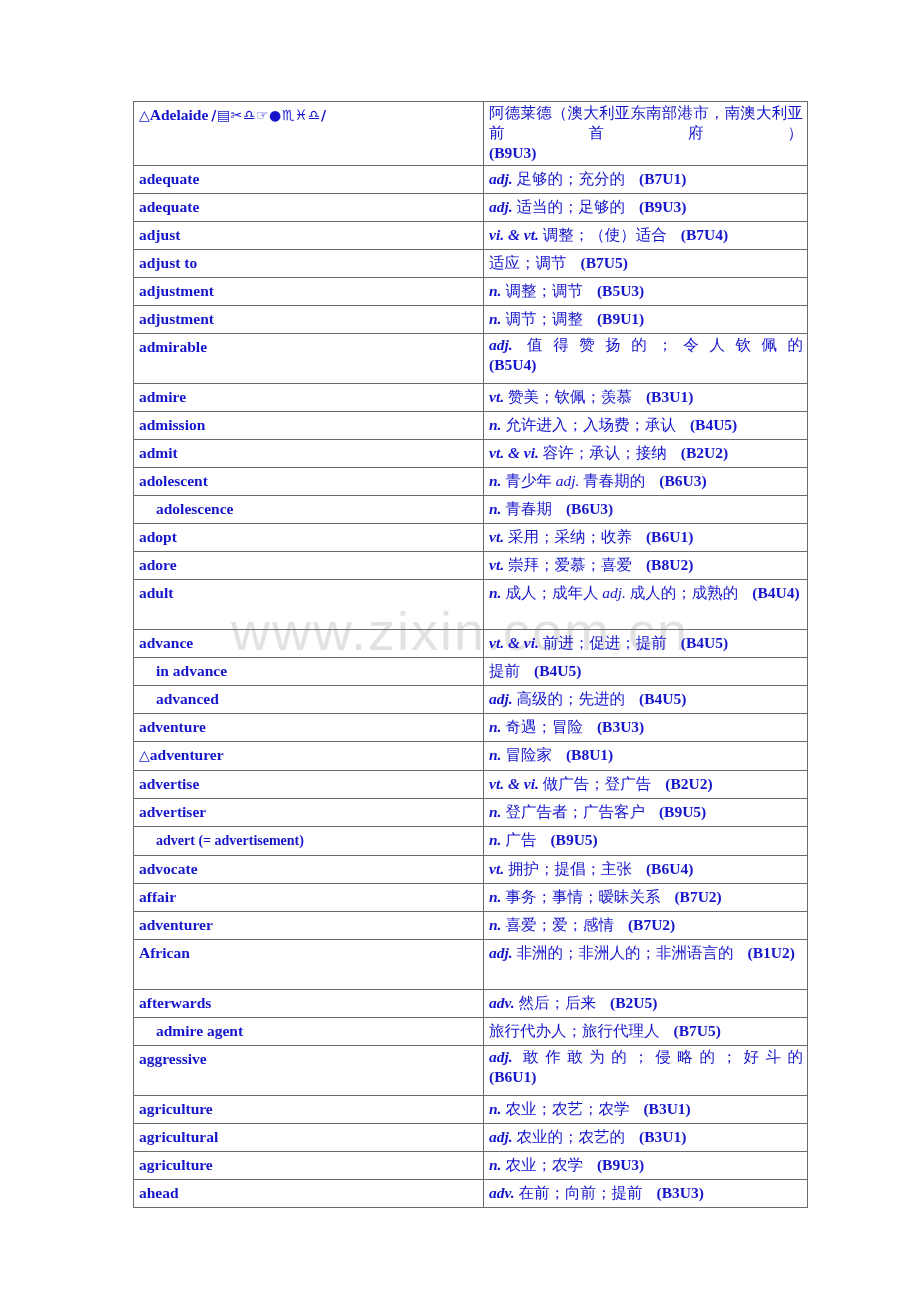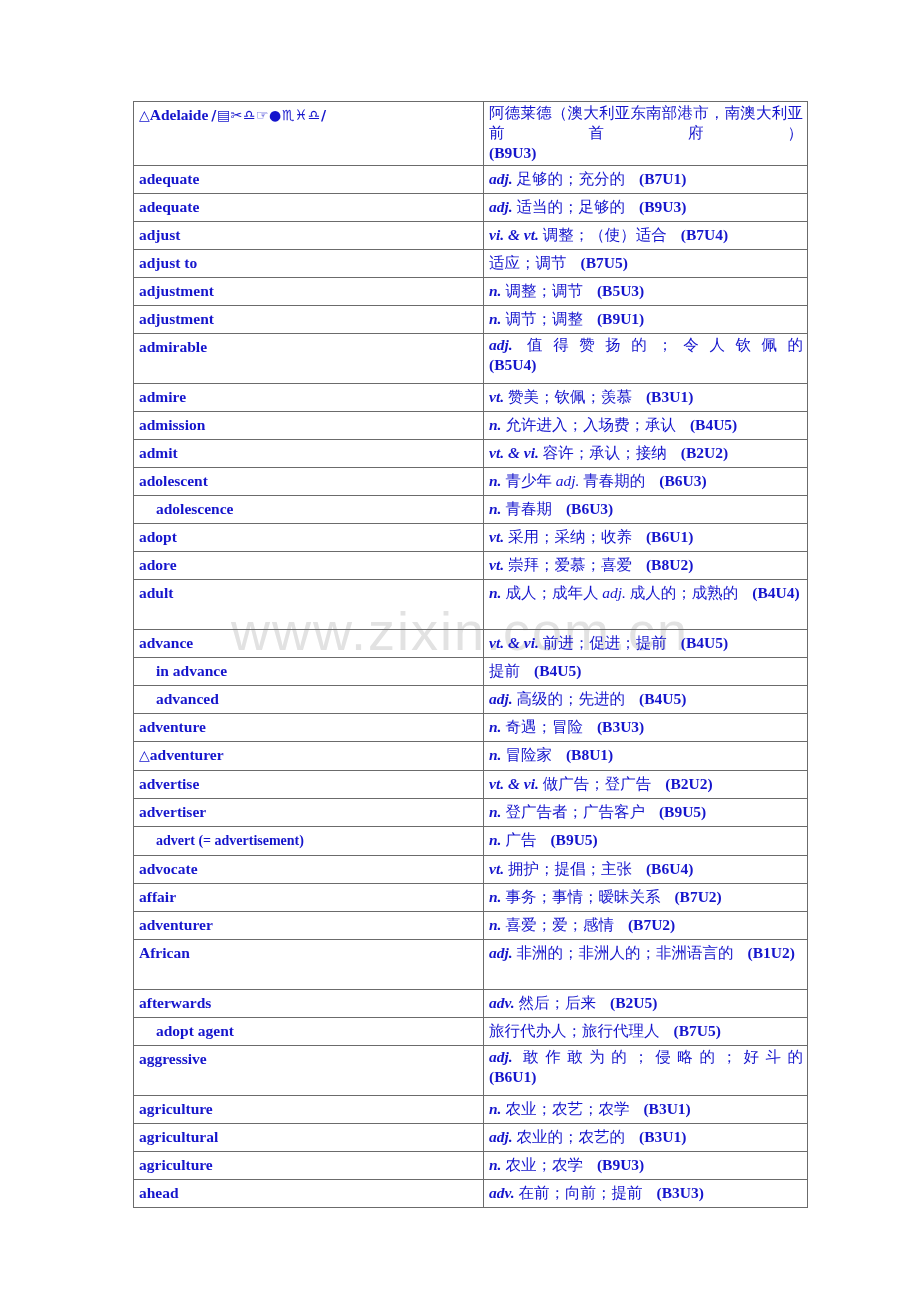--- a/index.html
+++ b/index.html
@@ -361,21 +361,21 @@
         <tr>
           <td class="term-cell">
             <div class="cellpad"><span class="term"><span>afterwards</span></span></div>
           </td>
           <td class="def-cell">
             <div class="cellpad"><span class="def"><span class="pos">adv.</span> <span class="zh">然后；后来</span><span class="sp"></span><span class="sp"></span><span class="ref">(B2U5)</span></span></div>
           </td>
         </tr>
         <tr>
           <td class="term-cell">
-            <div class="cellpad"><span class="term indent"><span>adopt agent</span></span></div>
+            <div class="cellpad"><span class="term indent"><span>admire agent</span></span></div>
           </td>
           <td class="def-cell">
             <div class="cellpad"><span class="def"><span class="zh">旅行代办人；旅行代理人</span><span class="sp"></span><span class="sp"></span><span class="ref">(B7U5)</span></span></div>
           </td>
         </tr>
         <tr>
           <td class="term-cell">
             <div class="cellpad tall"><span class="term"><span>aggressive</span></span></div>
           </td>
           <td class="def-cell">

